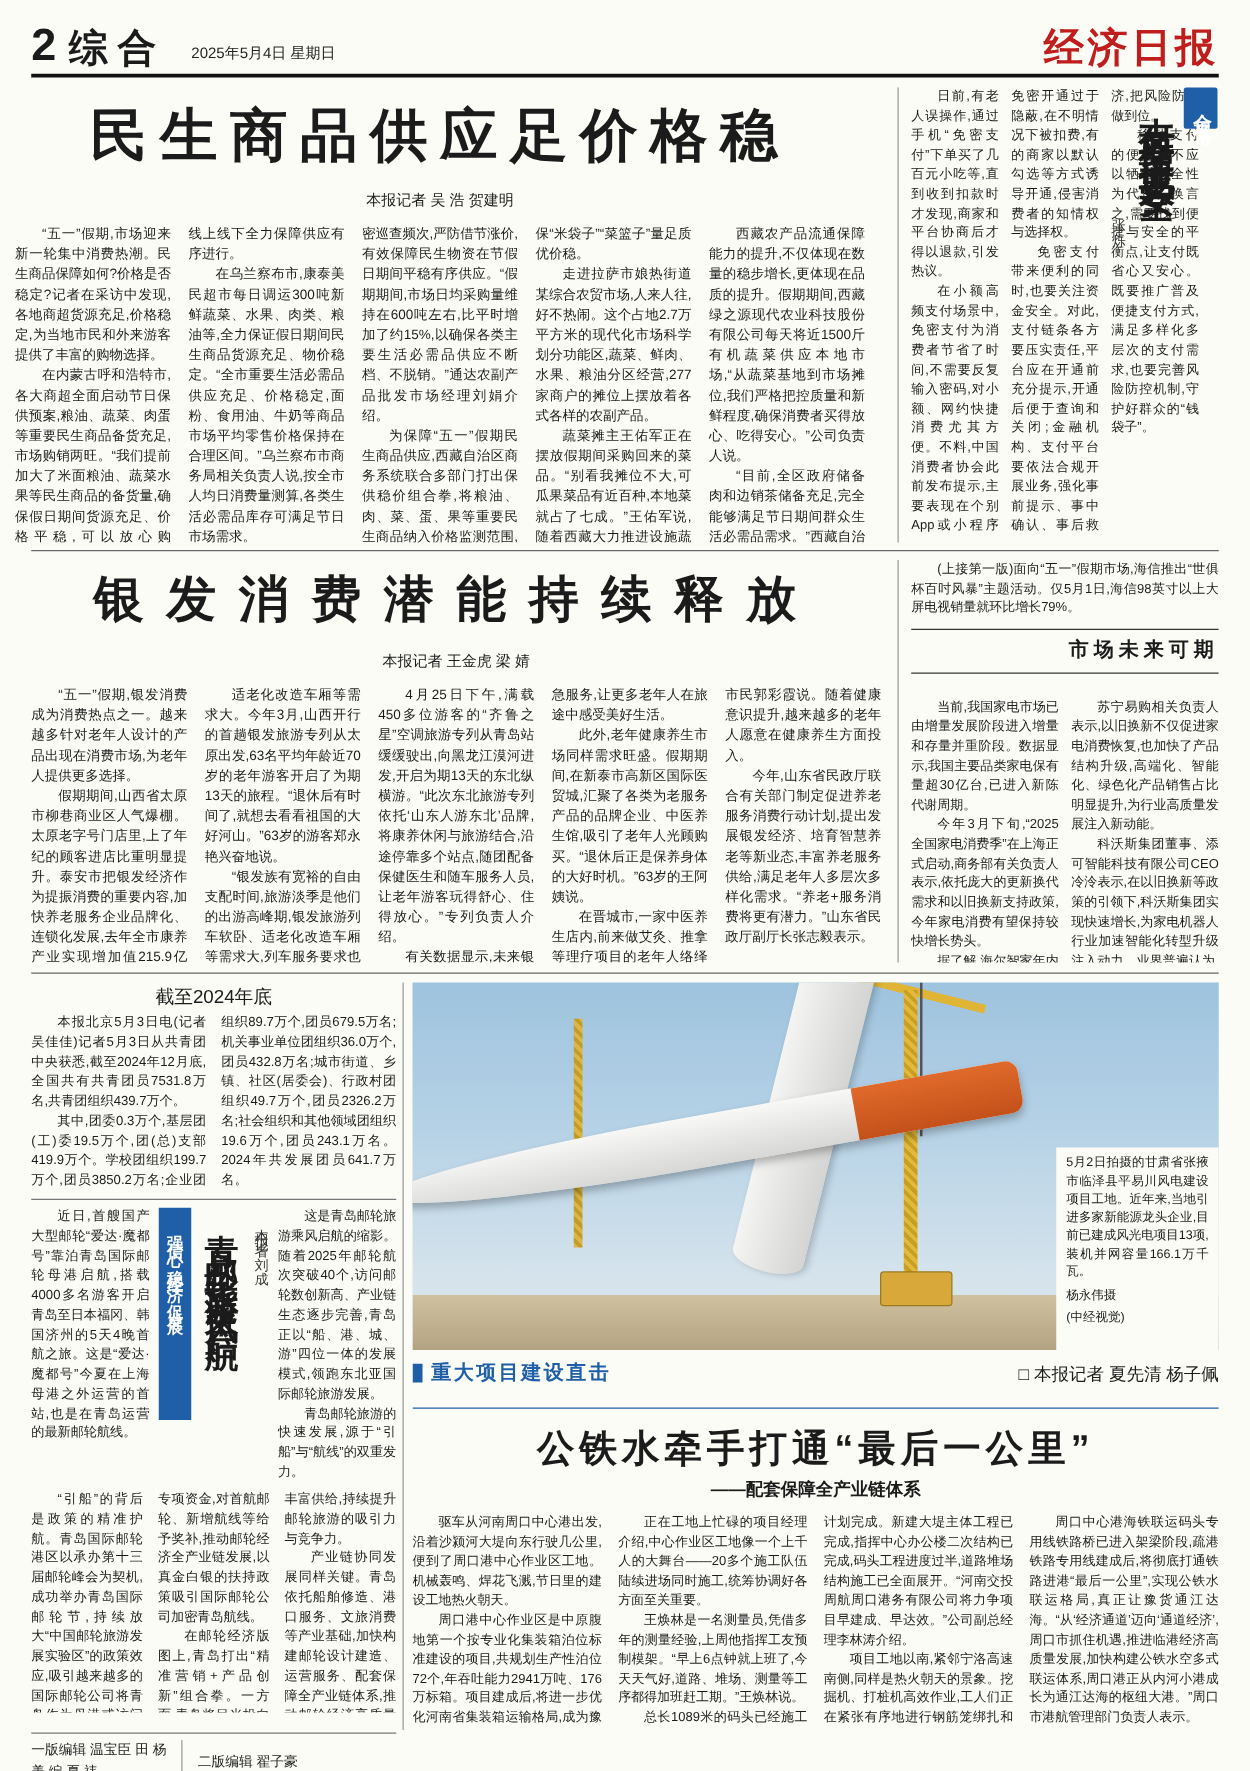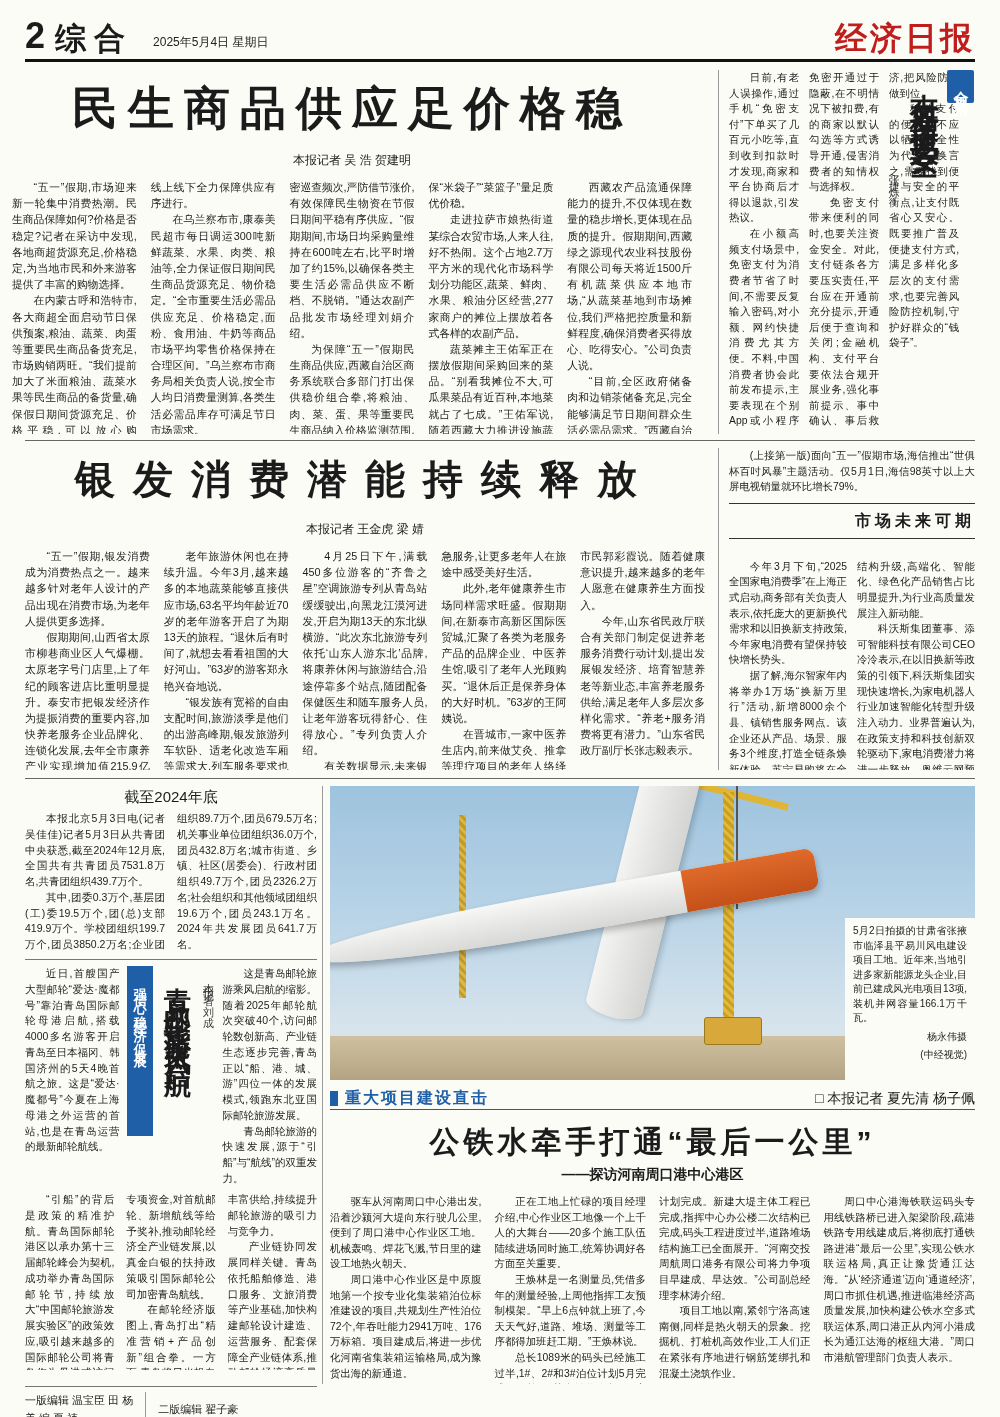--- a/index.html
+++ b/index.html
@@ -81,25 +81,25 @@
             background:linear-gradient(#f8f8f6,#d7d8d6); border-radius:50% 10px 10px 50%;
             transform:rotate(-10deg); box-shadow:0 4px 7px rgba(0,0,0,.28); }
   .blade1 .tip { position:absolute; right:0; top:0; width:26%; height:100%;
                  background:linear-gradient(#e06a2b,#c4511a); border-radius:0 10px 10px 0; }
   .blade2 { position:absolute; left:44%; top:-8%; width:9%; height:88%;
             background:linear-gradient(90deg,#f4f4f2,#d4d5d3); border-radius:50%/12px;
             transform:rotate(14deg); box-shadow:3px 0 6px rgba(0,0,0,.2); }
   .cable { position:absolute; left:63%; top:0; width:2px; height:42%; background:#555; }
   .caption { position:absolute; right:0; bottom:0; width:130px; height:162px; background:#fcfcf7;
              padding:6px 8px; box-sizing:border-box; font-size:10px; line-height:1.45; text-align:justify; }
-  .caption .credit { text-indent:0; text-align:right; margin-top:4px; }
+  .caption .credit { text-indent:0; text-align:left; margin-top:4px; }
 
   
   .project { position:absolute; left:330px; top:1088px; width:645px; height:296px; overflow:hidden; }
-  .p-labelrow { display:flex; align-items:center; border-bottom:1px solid #1f5fa8; padding-bottom:0; }
+  .p-labelrow { display:flex; align-items:flex-end; border-bottom:1px solid #1f5fa8; padding-bottom:17px; }
   .p-label { color:#1f5fa8; font-weight:900; font-size:16px; letter-spacing:2px; display:flex; align-items:center; }
   .p-tick { display:inline-block; width:8px; height:15px; background:#1f5fa8; margin-right:7px; }
   .p-byline { margin-left:auto; font-size:14px; }
   .project h2 { margin:12px 0 3px; text-align:center; font-size:30px; font-weight:900; letter-spacing:4px; }
   .p-sub { text-align:center; font-size:14px; font-weight:700; margin:0 0 10px; }
   .p-body { column-count:4; column-gap:13px; font-size:10.4px; line-height:1.5; text-align:justify; }
 
   
   .footer { position:absolute; left:25px; top:1386px; width:292px; border-top:1px solid #777;
             padding-top:5px; display:flex; align-items:center; font-size:11px; box-sizing:border-box; }
@@ -149,34 +149,35 @@
   </div>
 
   <div class="rule-h" style="top:440px;"></div>
 
   <div class="art2">
     <h1>银发消费潜能持续释放</h1>
     <div class="byline">本报记者 王金虎 梁 婧</div>
     <div class="cols5">
         <p>“五一”假期,银发消费成为消费热点之一。越来越多针对老年人设计的产品出现在消费市场,为老年人提供更多选择。</p>
         <p>假期期间,山西省太原市柳巷商业区人气爆棚。太原老字号门店里,上了年纪的顾客进店比重明显提升。泰安市把银发经济作为提振消费的重要内容,加快养老服务企业品牌化、连锁化发展,去年全市康养产业实现增加值215.9亿元,同比增长5.5%,老年助餐、康养旅居等新业态加快成长,走在了全省前列。</p>
-        <p>老年旅游休闲也在持续升温。今年3月,越来越多的本地蔬菜能够直接供应市场,63名平均年龄近70岁的老年游客开启了为期13天的旅程。“退休后有时间了,就想去看看祖国的大好河山。”63岁的游客郑永艳兴奋地说。</p>
+        <p>适老化改造车厢等需求大。今年3月,山西开行的首趟银发旅游专列从太原出发,63名平均年龄近70岁的老年游客开启了为期13天的旅程。“退休后有时间了,就想去看看祖国的大好河山。”63岁的游客郑永艳兴奋地说。</p>
         <p>“银发族有宽裕的自由支配时间,旅游淡季是他们的出游高峰期,银发旅游列车软卧、适老化改造车厢等需求大,列车服务要求也更高。”中铁文旅发展集团有限公司相关负责人张博介绍。</p>
         <p>4月25日下午,满载450多位游客的“齐鲁之星”空调旅游专列从青岛站缓缓驶出,向黑龙江漠河进发,开启为期13天的东北纵横游。“此次东北旅游专列依托‘山东人游东北’品牌,将康养休闲与旅游结合,沿途停靠多个站点,随团配备保健医生和随车服务人员,让老年游客玩得舒心、住得放心。”专列负责人介绍。</p>
         <p>有关数据显示,未来银发旅游列车还将增开多条线路,覆盖更多适老化改造车厢,完善无障碍设施与应急服务,让更多老年人在旅途中感受美好生活。</p>
         <p>此外,老年健康养生市场同样需求旺盛。假期期间,在新泰市高新区国际医贸城,汇聚了各类为老服务产品的品牌企业、中医养生馆,吸引了老年人光顾购买。“退休后正是保养身体的大好时机。”63岁的王阿姨说。</p>
         <p>在晋城市,一家中医养生店内,前来做艾灸、推拿等理疗项目的老年人络绎不绝。“艾灸做完后肩颈放松了很多,睡眠也比以前好多了。”正在做艾灸的65岁市民郭彩霞说。随着健康意识提升,越来越多的老年人愿意在健康养生方面投入。</p>
         <p>今年,山东省民政厅联合有关部门制定促进养老服务消费行动计划,提出发展银发经济、培育智慧养老等新业态,丰富养老服务供给,满足老年人多层次多样化需求。“养老+服务消费将更有潜力。”山东省民政厅副厅长张志毅表示。</p>
       </div>
   </div>
 
   <div class="market">
     <p class="cont">(上接第一版)面向“五一”假期市场,海信推出“世俱杯百吋风暴”主题活动。仅5月1日,海信98英寸以上大屏电视销量就环比增长79%。</p>
     <h3>市场未来可期</h3>
     <div class="mbody">
+        <p>当前,我国家电市场已由增量发展阶段进入增量和存量并重阶段。数据显示,我国主要品类家电保有量超30亿台,已进入新陈代谢周期。</p>
         <p>今年3月下旬,“2025全国家电消费季”在上海正式启动,商务部有关负责人表示,依托庞大的更新换代需求和以旧换新支持政策,今年家电消费有望保持较快增长势头。</p>
         <p>据了解,海尔智家年内将举办1万场“换新万里行”活动,新增8000余个县、镇销售服务网点。该企业还从产品、场景、服务3个维度,打造全链条焕新体验。苏宁易购将在全国陆续举办1万场以旧换新主题活动,提供便捷换新服务。</p>
         <p>苏宁易购相关负责人表示,以旧换新不仅促进家电消费恢复,也加快了产品结构升级,高端化、智能化、绿色化产品销售占比明显提升,为行业高质量发展注入新动能。</p>
         <p>科沃斯集团董事、添可智能科技有限公司CEO冷泠表示,在以旧换新等政策的引领下,科沃斯集团实现快速增长,为家电机器人行业加速智能化转型升级注入动力。业界普遍认为,在政策支持和科技创新双轮驱动下,家电消费潜力将进一步释放。奥维云网预计,随着新一轮以旧换新政策落地,二季度家电市场有望延续增长态势,全年国内家电市场规模将实现稳步增长。</p>
       </div>
   </div>
 
   <div class="rule-h" style="top:778px;"></div>
 
   <div class="youth">
@@ -230,21 +231,21 @@
 
   <div class="project">
     <div class="p-labelrow">
       <span class="p-label">
           <span class="p-tick"></span>
           <span>重大项目建设直击</span>
         </span>
       <span class="p-byline">□ 本报记者 夏先清 杨子佩</span>
     </div>
     <h2>公铁水牵手打通“最后一公里”</h2>
-    <div class="p-sub">——探访河南周口港中心港区</div>
+    <div class="p-sub">——配套保障全产业链体系</div>
     <div class="p-body">
         <p>驱车从河南周口中心港出发,沿着沙颍河大堤向东行驶几公里,便到了周口港中心作业区工地。机械轰鸣、焊花飞溅,节日里的建设工地热火朝天。</p>
         <p>周口港中心作业区是中原腹地第一个按专业化集装箱泊位标准建设的项目,共规划生产性泊位72个,年吞吐能力2941万吨、176万标箱。项目建成后,将进一步优化河南省集装箱运输格局,成为豫货出海的新通道。</p>
         <p>正在工地上忙碌的项目经理介绍,中心作业区工地像一个上千人的大舞台——20多个施工队伍陆续进场同时施工,统筹协调好各方面至关重要。</p>
         <p>王焕林是一名测量员,凭借多年的测量经验,上周他指挥工友预制模架。“早上6点钟就上班了,今天天气好,道路、堆场、测量等工序都得加班赶工期。”王焕林说。</p>
         <p>总长1089米的码头已经施工过半,1#、2#和3#泊位计划5月完成工程施工,其余泊位今年9月底计划完成。新建大堤主体工程已完成,指挥中心办公楼二次结构已完成,码头工程进度过半,道路堆场结构施工已全面展开。“河南交投周航周口港务有限公司将力争项目早建成、早达效。”公司副总经理李林涛介绍。</p>
         <p>项目工地以南,紧邻宁洛高速南侧,同样是热火朝天的景象。挖掘机、打桩机高效作业,工人们正在紧张有序地进行钢筋笼绑扎和混凝土浇筑作业。</p>
         <p>周口中心港海铁联运码头专用线铁路桥已进入架梁阶段,疏港铁路专用线建成后,将彻底打通铁路进港“最后一公里”,实现公铁水联运格局,真正让豫货通江达海。“从‘经济通道’迈向‘通道经济’,周口市抓住机遇,推进临港经济高质量发展,加快构建公铁水空多式联运体系,周口港正从内河小港成长为通江达海的枢纽大港。”周口市港航管理部门负责人表示。</p>
       </div>
   </div>

